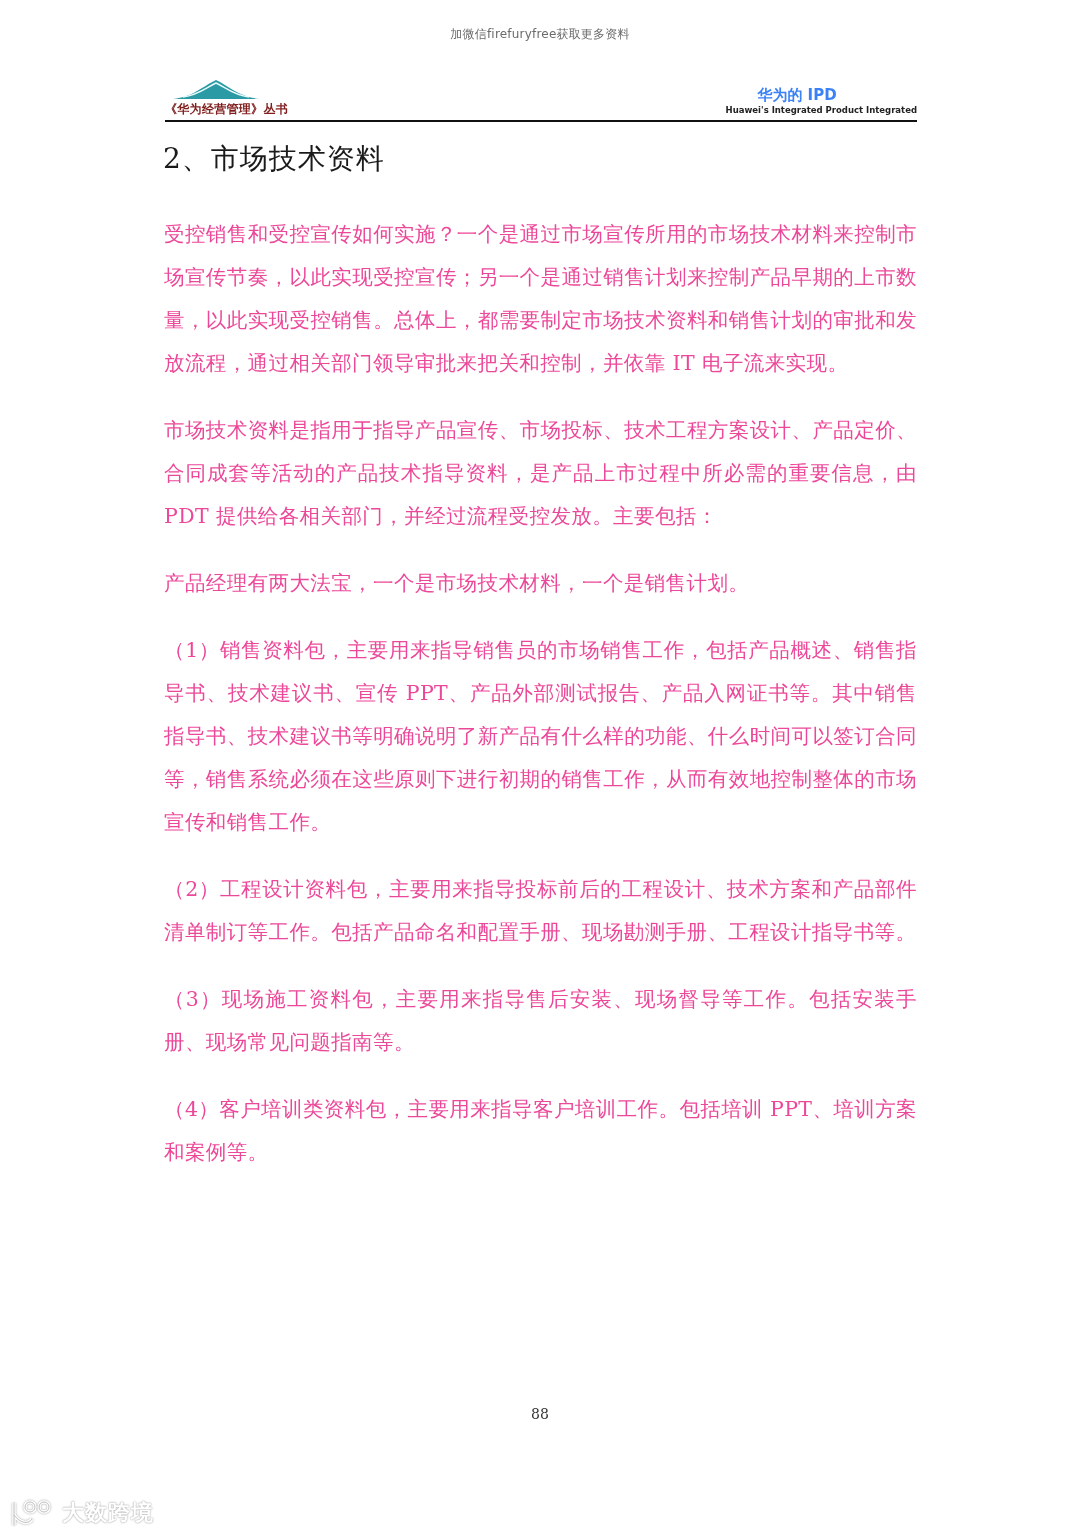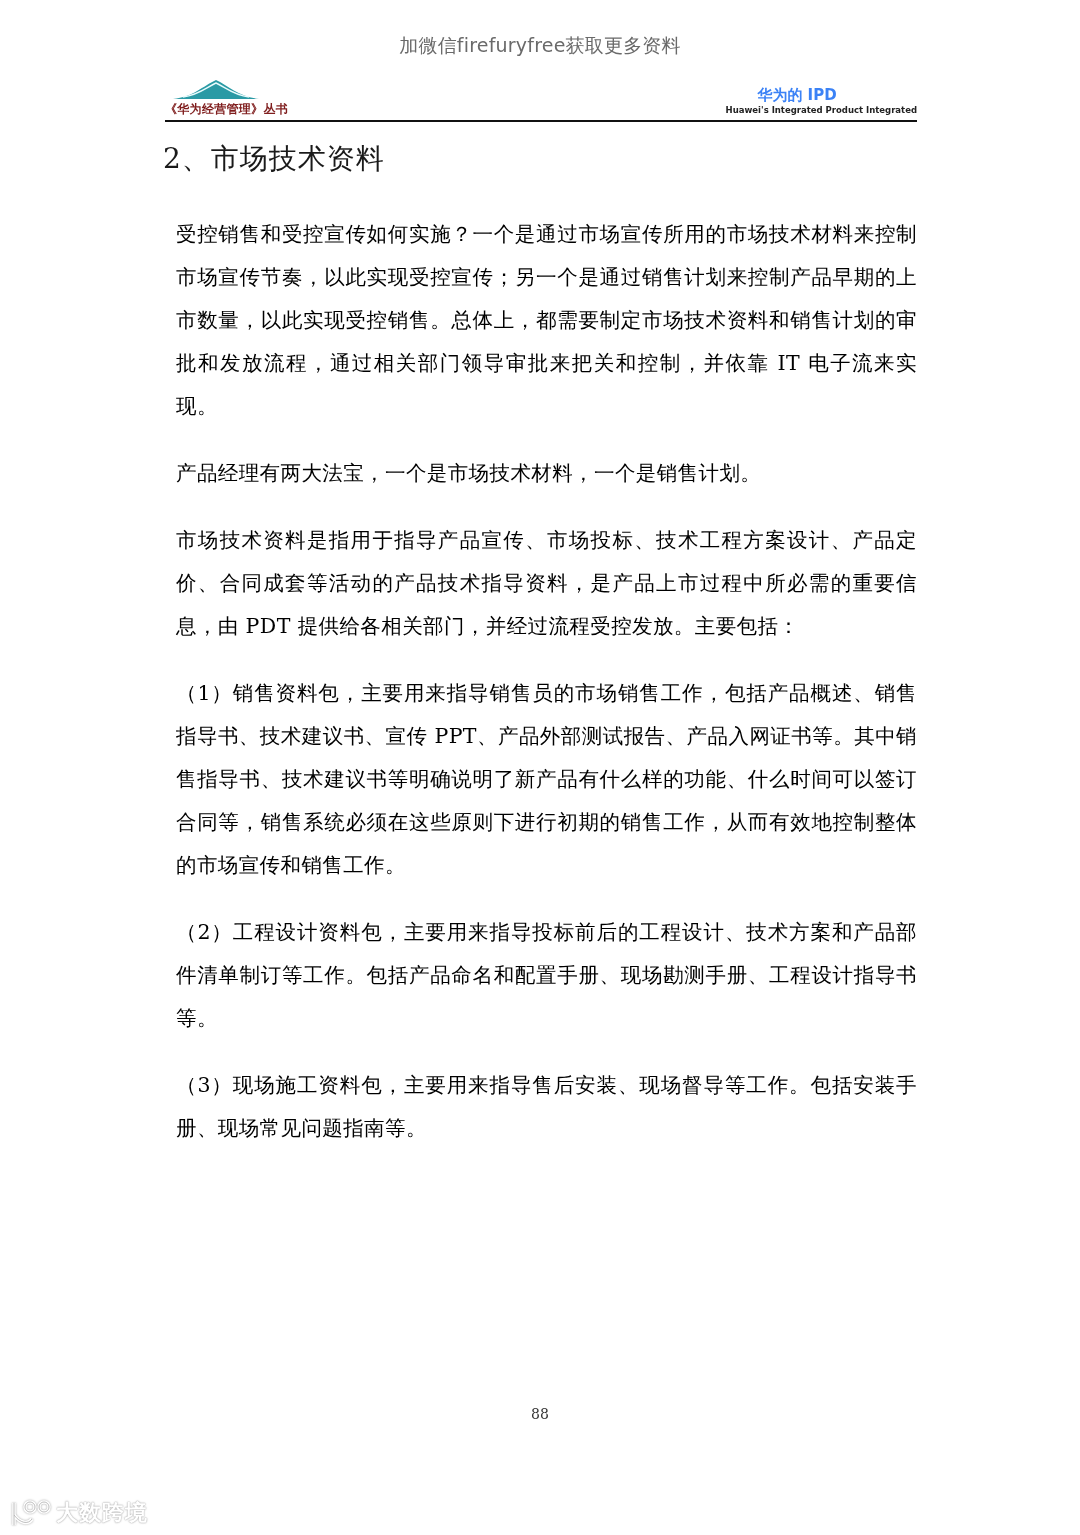--- a/index.html
+++ b/index.html
@@ -10,25 +10,25 @@
     body {
       width: 1080px;
       height: 1535px;
       position: relative;
       overflow: hidden;
       font-family: "DejaVu Serif", "Liberation Serif", serif;
       color: #1c1c1c;
     }
     .top-watermark {
       position: absolute;
-      top: 33px;
+      top: 26px;
       left: 0;
       width: 1080px;
       text-align: center;
-      font-size: 19px;
+      font-size: 12px;
       color: #6a6a6a;
       font-family: "DejaVu Sans", sans-serif;
       letter-spacing: 0.2px;
     }
     .header {
       position: absolute;
       left: 165px;
       top: 78px;
       width: 752px;
       height: 44px;
@@ -95,42 +95,43 @@
       margin: 0;
       letter-spacing: 1px;
     }
     .content {
       position: absolute;
       left: 164px;
       top: 213px;
       width: 753px;
     }
     .para {
-      margin: 0 0 24px 12px;
+      margin: 0 0 24px 0;
       font-size: 20.5px;
       line-height: 43px;
       text-align: justify;
       letter-spacing: 0.4px;
-      color: #000000;
+      color: #ec4899;
     }
     .page-number {
       position: absolute;
       top: 1406px;
       left: 0;
       width: 1080px;
       text-align: center;
       font-size: 14px;
       color: #333;
     }
     .bottom-watermark {
       position: absolute;
       left: 8px;
       top: 1497px;
       display: flex;
       align-items: center;
+      gap: 6px;
       opacity: 0.85;
     }
     .wm-logo {
       width: 48px;
       height: 32px;
     }
     .wm-text {
       font-family: "DejaVu Sans", sans-serif;
       font-size: 22px;
       font-weight: bold;
@@ -154,25 +155,26 @@
     <span class="brand-title">华为的 IPD</span>
     <span class="brand-sub">Huawei's Integrated Product Integrated</span>
   </div>
   <div class="header-rule"></div>
 </div>
 
 <h1 class="page-title">2、市场技术资料</h1>
 
 <div class="content">
   <p class="para">受控销售和受控宣传如何实施？一个是通过市场宣传所用的市场技术材料来控制市场宣传节奏，以此实现受控宣传；另一个是通过销售计划来控制产品早期的上市数量，以此实现受控销售。总体上，都需要制定市场技术资料和销售计划的审批和发放流程，通过相关部门领导审批来把关和控制，并依靠 IT 电子流来实现。</p>
+  <p class="para">市场技术资料是指用于指导产品宣传、市场投标、技术工程方案设计、产品定价、合同成套等活动的产品技术指导资料，是产品上市过程中所必需的重要信息，由 PDT 提供给各相关部门，并经过流程受控发放。主要包括：</p>
   <p class="para">产品经理有两大法宝，一个是市场技术材料，一个是销售计划。</p>
-  <p class="para">市场技术资料是指用于指导产品宣传、市场投标、技术工程方案设计、产品定价、合同成套等活动的产品技术指导资料，是产品上市过程中所必需的重要信息，由 PDT 提供给各相关部门，并经过流程受控发放。主要包括：</p>
   <p class="para">（1）销售资料包，主要用来指导销售员的市场销售工作，包括产品概述、销售指导书、技术建议书、宣传 PPT、产品外部测试报告、产品入网证书等。其中销售指导书、技术建议书等明确说明了新产品有什么样的功能、什么时间可以签订合同等，销售系统必须在这些原则下进行初期的销售工作，从而有效地控制整体的市场宣传和销售工作。</p>
   <p class="para">（2）工程设计资料包，主要用来指导投标前后的工程设计、技术方案和产品部件清单制订等工作。包括产品命名和配置手册、现场勘测手册、工程设计指导书等。</p>
   <p class="para">（3）现场施工资料包，主要用来指导售后安装、现场督导等工作。包括安装手册、现场常见问题指南等。</p>
+  <p class="para">（4）客户培训类资料包，主要用来指导客户培训工作。包括培训 PPT、培训方案和案例等。</p>
 </div>
 
 <div class="page-number">88</div>
 
 <div class="bottom-watermark">
   <svg class="wm-logo" viewBox="0 0 48 32">
     <g fill="none" stroke="#ffffff" stroke-width="3.5" style="filter: drop-shadow(0 0 1px #999);">
       <path d="M6 6 L6 28"></path>
       <path d="M6 18 C12 26, 20 28, 24 22"></path>
       <circle cx="22" cy="10" r="5"></circle>

